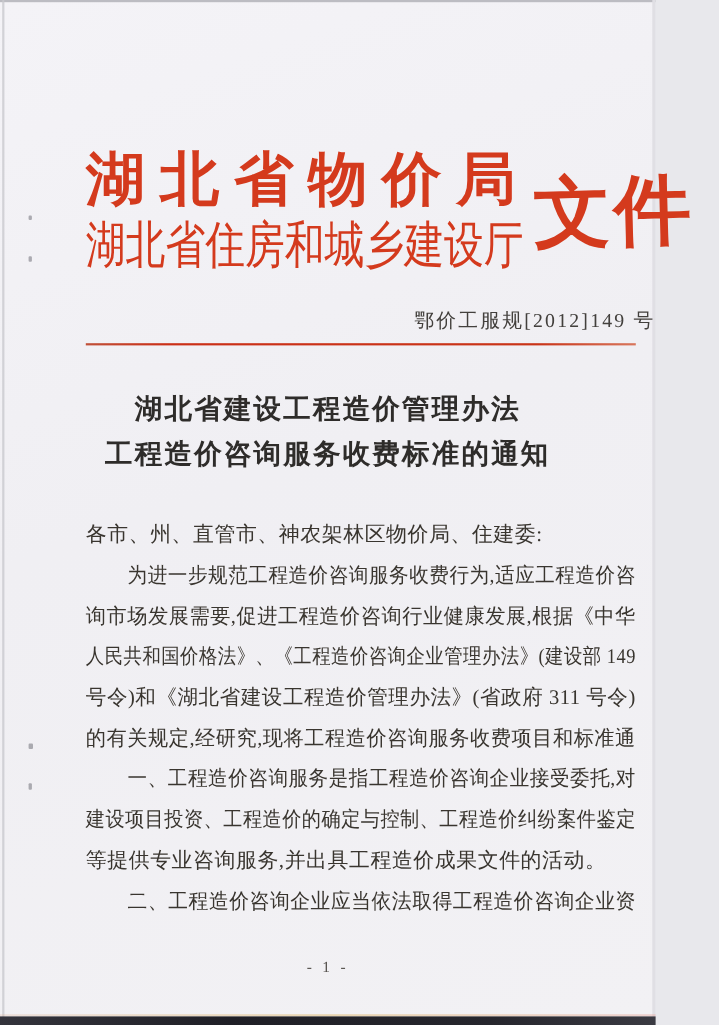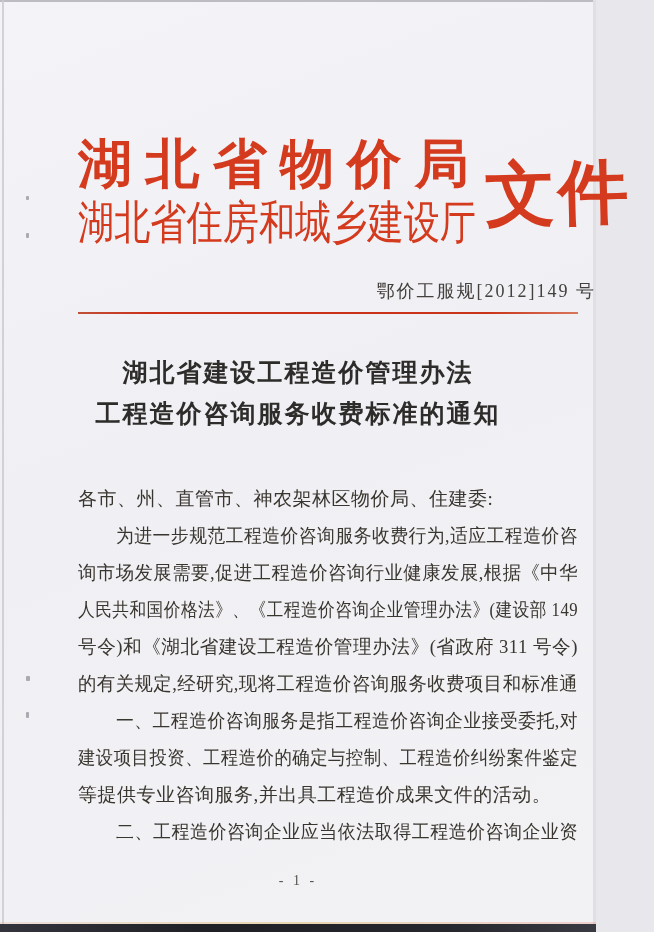--- a/index.html
+++ b/index.html
@@ -52,21 +52,21 @@
     position:absolute;top:312px;left:78px;width:500px;height:2px;
     background:linear-gradient(to right,#c05038,#cb2f17 15%,#c93418 82%,#d8765c);
   }
 
   .title{
     position:absolute;top:352px;left:0;width:100%;
     text-align:center;font-weight:bold;color:#2e2c2a;
     font-size:25px;line-height:41px;letter-spacing:2px;
   }
 
-  .body-text{position:absolute;top:468px;left:78px;width:500px;margin-top:12px;}
+  .body-text{position:absolute;top:468px;left:78px;width:500px;}
   .line-row{height:37px;line-height:37px;font-size:19px;color:#39352f;letter-spacing:.5px;}
   .line-row .fit{vertical-align:top;}
   .indent{margin-left:38px;}
 
   .footer{
     position:absolute;top:873px;left:0;width:100%;
     text-align:center;font-size:14px;letter-spacing:3px;color:#55514d;
   }
 </style>
 </head>

